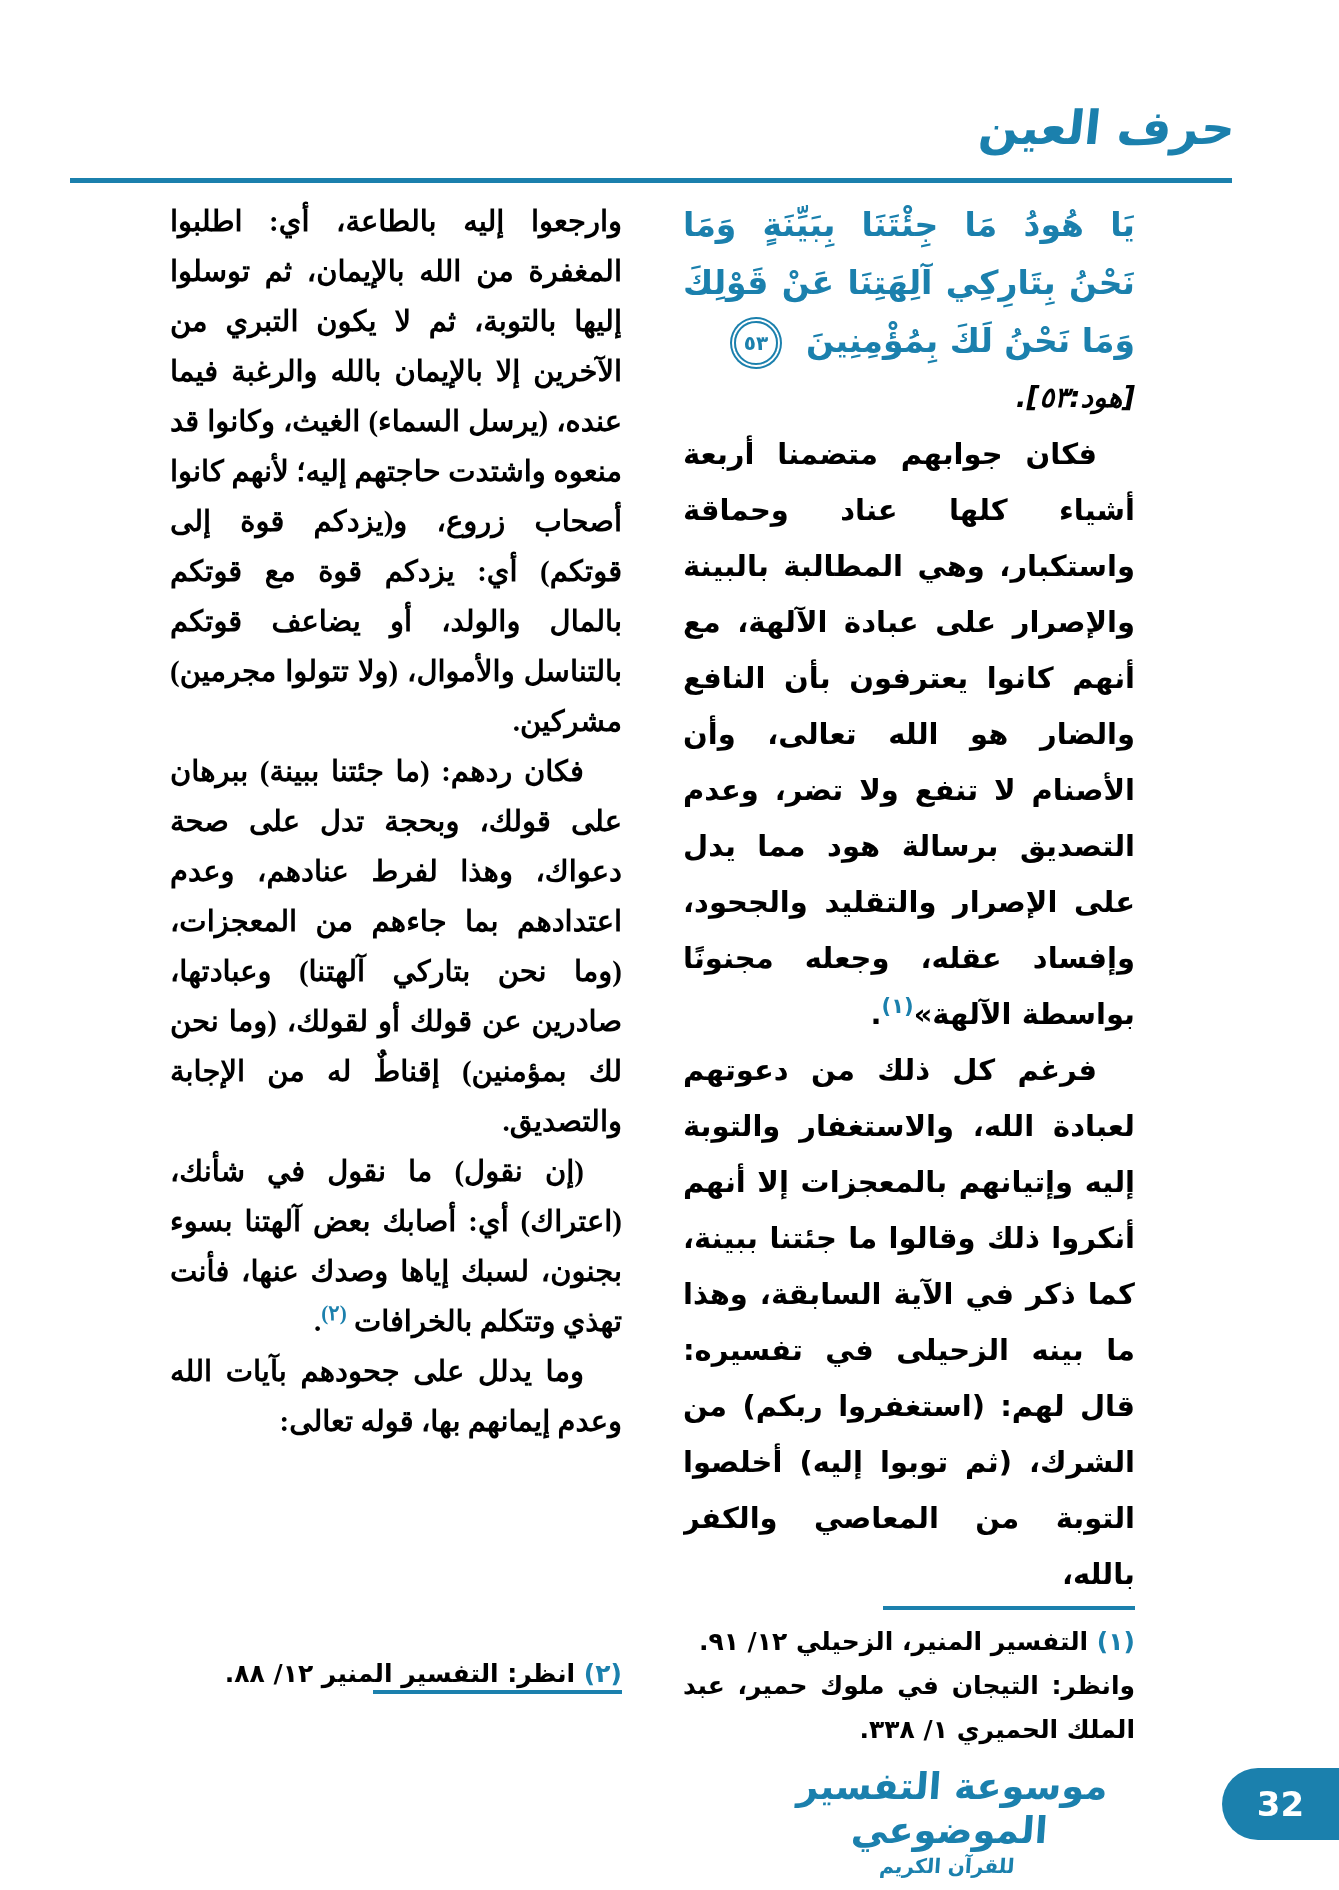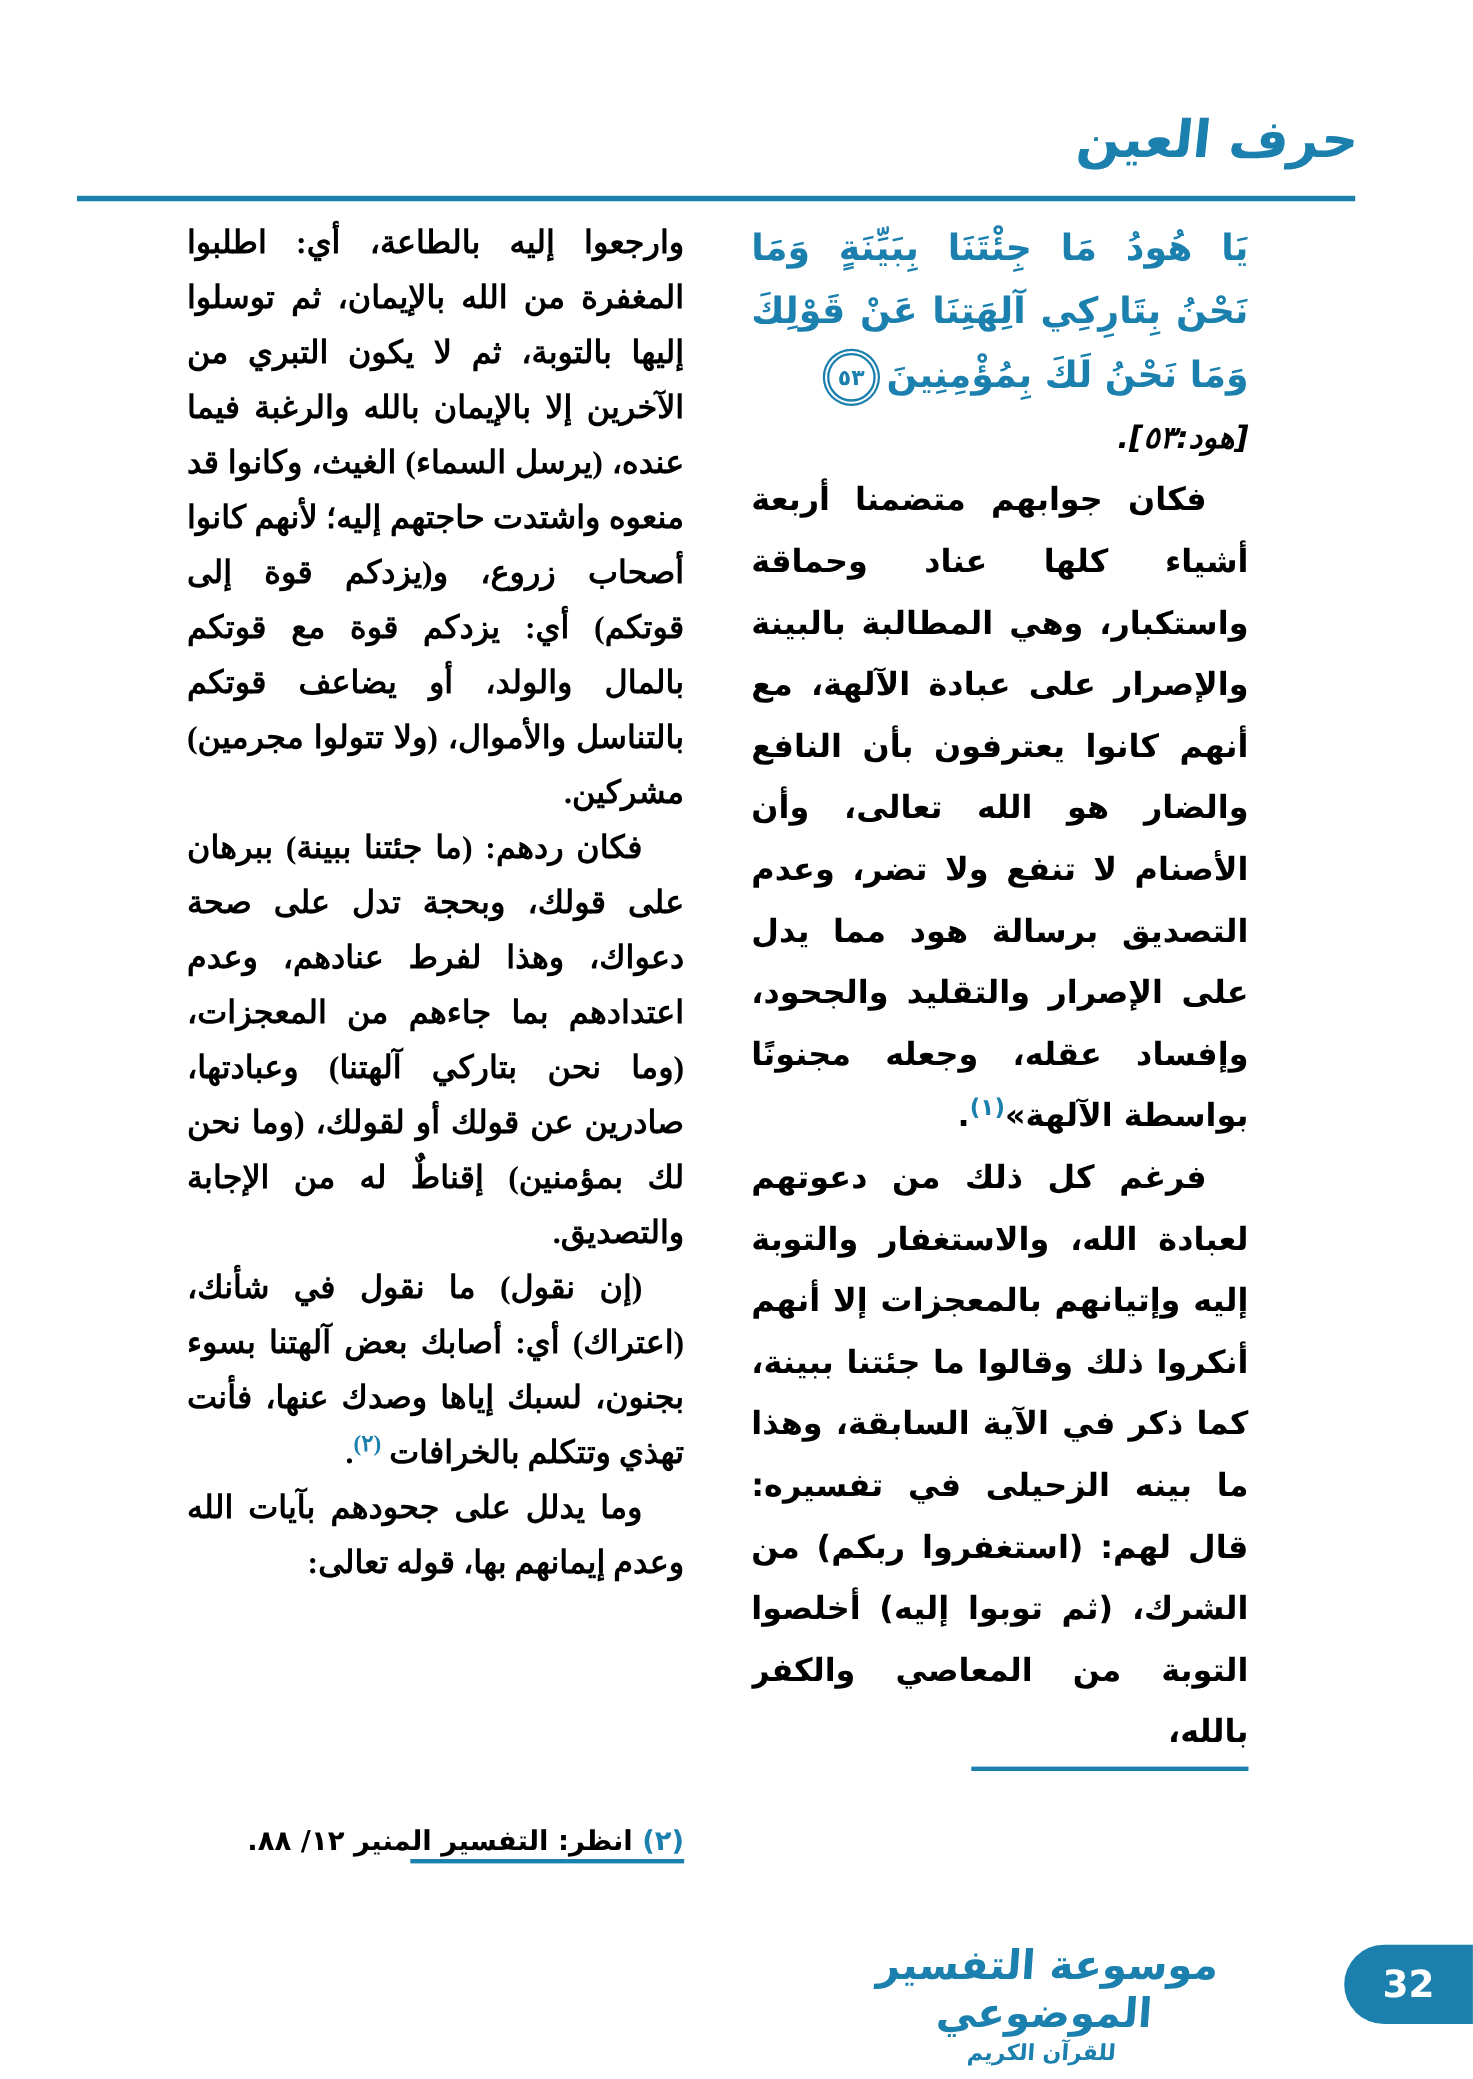--- a/index.html
+++ b/index.html
@@ -50,21 +50,21 @@
   .aya-badge{
     display:inline-block;
     min-width:40px;height:40px;line-height:40px;
     border:2px solid var(--accent);
     border-radius:50%;
     box-shadow:0 0 0 2px #fff,0 0 0 4px var(--accent);
     color:var(--accent);
     font-size:20px;font-weight:bold;
     text-align:center;
     vertical-align:middle;
-    margin:0 10px;
+    margin:0 28px;
   }
   .verse-ref{font-size:28px;line-height:56px;color:#000;font-weight:bold;font-style:italic;}
   .fnref{
     color:var(--accent);
     font-size:21px;
     vertical-align:super;
     line-height:0;
   }
   
   .fn-sep{position:absolute;height:4px;background:var(--accent);}
@@ -114,20 +114,24 @@
   <div class="col col-left">
     <p>وارجعوا إليه بالطاعة، أي: اطلبوا المغفرة من الله بالإيمان، ثم توسلوا إليها بالتوبة، ثم لا يكون التبري من الآخرين إلا بالإيمان بالله والرغبة فيما عنده، (يرسل السماء) الغيث، وكانوا قد منعوه واشتدت حاجتهم إليه؛ لأنهم كانوا أصحاب زروع، و(يزدكم قوة إلى قوتكم) أي: يزدكم قوة مع قوتكم بالمال والولد، أو يضاعف قوتكم بالتناسل والأموال، (ولا تتولوا مجرمين) مشركين.</p>
     <p class="indent">فكان ردهم: (ما جئتنا ببينة) ببرهان على قولك، وبحجة تدل على صحة دعواك، وهذا لفرط عنادهم، وعدم اعتدادهم بما جاءهم من المعجزات، (وما نحن بتاركي آلهتنا) وعبادتها، صادرين عن قولك أو لقولك، (وما نحن لك بمؤمنين) إقناطٌ له من الإجابة والتصديق.</p>
     <p class="indent"><span>(إن نقول) ما نقول في شأنك، (اعتراك) أي: أصابك بعض آلهتنا بسوء بجنون، لسبك إياها وصدك عنها، فأنت تهذي وتتكلم بالخرافات </span><span class="fnref">(٢)</span><span>.</span></p>
     <p class="indent"><span>وما يدلل على جحودهم بآيات الله وعدم إيمانهم بها، قوله تعالى: </span></p>
   </div>
 
   <div class="fn-sep fn-sep-right"></div>
   <div class="fn-sep fn-sep-left"></div>
 
+  <div class="footnote footnote-right">
+    <span class="fn-marker">(١)</span><span> التفسير المنير، الزحيلي ١٢/ ٩١.</span>
+    <div>وانظر: التيجان في ملوك حمير، عبد الملك الحميري ١/ ٣٣٨.</div>
+  </div>
   <div class="footnote footnote-left">
     <span class="fn-marker">(٢)</span><span> انظر: التفسير المنير ١٢/ ٨٨.</span>
   </div>
 
   <div class="footer-logo">
     <div class="l1">موسوعة التفسير الموضوعي</div>
     <div class="l2">للقرآن الكريم</div>
   </div>
   <div class="page-badge">32</div>
 

